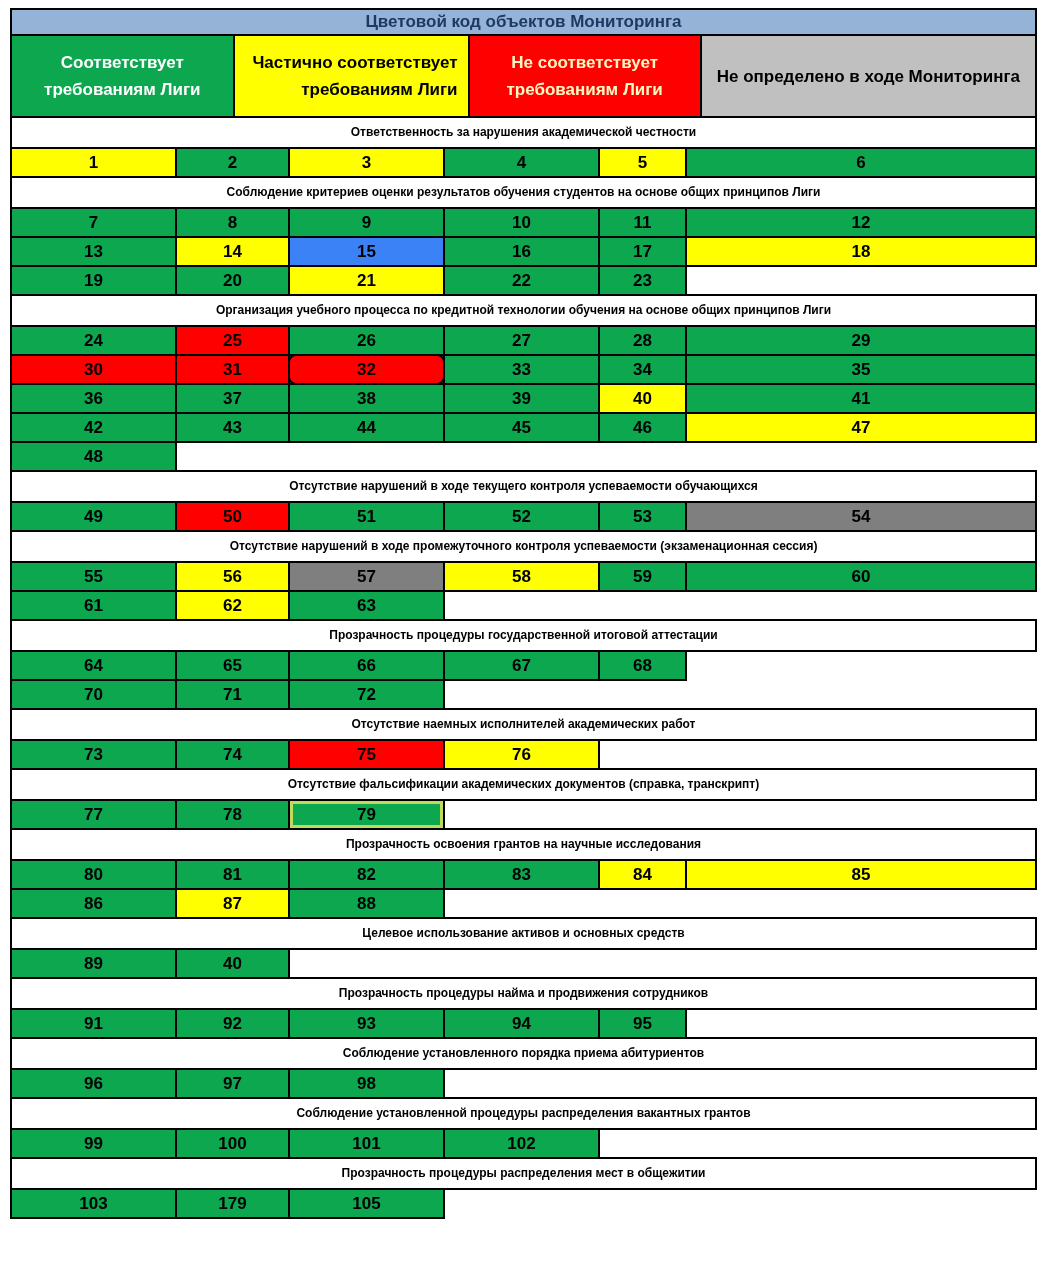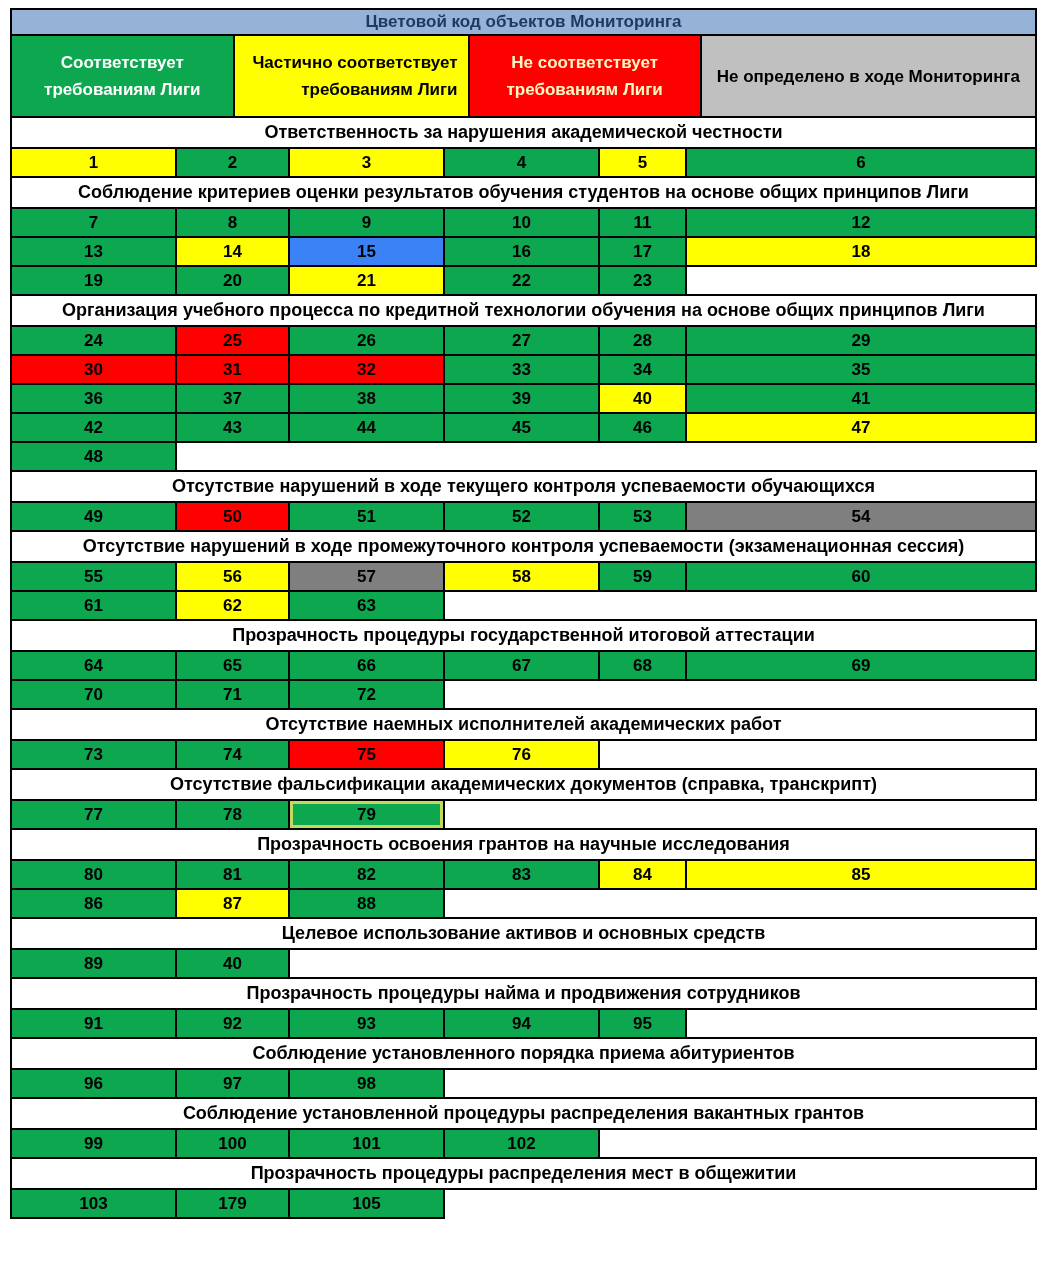--- a/index.html
+++ b/index.html
@@ -36,21 +36,21 @@
   .lg0 { width:234px; }
   .lg1 { width:247px;text-align:right; }
   .lg2 { width:244px; }
   .lg3 { width:352px; }
   .sec-header {
     border:2px solid #000; margin-top:-2px;
     width:1027px;
     min-height:30px;
     display:flex; align-items:center; justify-content:center;
     text-align:center;
-    font-size:18px; line-height:27px;
+    font-size:12px; line-height:27px;
     padding:1px 4px;
     background:#fff;
   }
   .row { display:flex; margin-top:-2px; }
   .cell {
     border:2px solid #000; margin-left:-2px;
     height:31px;
     display:flex; align-items:center; justify-content:center;
     font-size:17px;
   }
@@ -116,21 +116,21 @@
         <div class="cell col0" style="background: rgb(13, 167, 80);">24</div>
         <div class="cell col1" style="background: rgb(255, 0, 0);">25</div>
         <div class="cell col2" style="background: rgb(13, 167, 80);">26</div>
         <div class="cell col3" style="background: rgb(13, 167, 80);">27</div>
         <div class="cell col4" style="background: rgb(13, 167, 80);">28</div>
         <div class="cell col5" style="background: rgb(13, 167, 80);">29</div>
       </div>
       <div class="row">
         <div class="cell col0" style="background: rgb(255, 0, 0);">30</div>
         <div class="cell col1" style="background: rgb(255, 0, 0);">31</div>
-        <div class="cell col2" style="background: rgb(255, 0, 0);">32</div>
+        <div class="cell col2" style="background: rgb(255, 0, 0); border-radius: 8px;">32</div>
         <div class="cell col3" style="background: rgb(13, 167, 80);">33</div>
         <div class="cell col4" style="background: rgb(13, 167, 80);">34</div>
         <div class="cell col5" style="background: rgb(13, 167, 80);">35</div>
       </div>
       <div class="row">
         <div class="cell col0" style="background: rgb(13, 167, 80);">36</div>
         <div class="cell col1" style="background: rgb(13, 167, 80);">37</div>
         <div class="cell col2" style="background: rgb(13, 167, 80);">38</div>
         <div class="cell col3" style="background: rgb(13, 167, 80);">39</div>
         <div class="cell col4" style="background: rgb(255, 255, 0);">40</div>
@@ -170,21 +170,20 @@
         <div class="cell col1" style="background: rgb(255, 255, 0);">62</div>
         <div class="cell col2" style="background: rgb(13, 167, 80);">63</div>
       </div>
       <div class="sec-header">Прозрачность процедуры государственной итоговой аттестации</div>
       <div class="row">
         <div class="cell col0" style="background: rgb(13, 167, 80);">64</div>
         <div class="cell col1" style="background: rgb(13, 167, 80);">65</div>
         <div class="cell col2" style="background: rgb(13, 167, 80);">66</div>
         <div class="cell col3" style="background: rgb(13, 167, 80);">67</div>
         <div class="cell col4" style="background: rgb(13, 167, 80);">68</div>
-        <div class="cell col5" style="background: rgb(13, 167, 80);">69</div>
       </div>
       <div class="row">
         <div class="cell col0" style="background: rgb(13, 167, 80);">70</div>
         <div class="cell col1" style="background: rgb(13, 167, 80);">71</div>
         <div class="cell col2" style="background: rgb(13, 167, 80);">72</div>
       </div>
       <div class="sec-header">Отсутствие наемных исполнителей академических работ</div>
       <div class="row">
         <div class="cell col0" style="background: rgb(13, 167, 80);">73</div>
         <div class="cell col1" style="background: rgb(13, 167, 80);">74</div>

